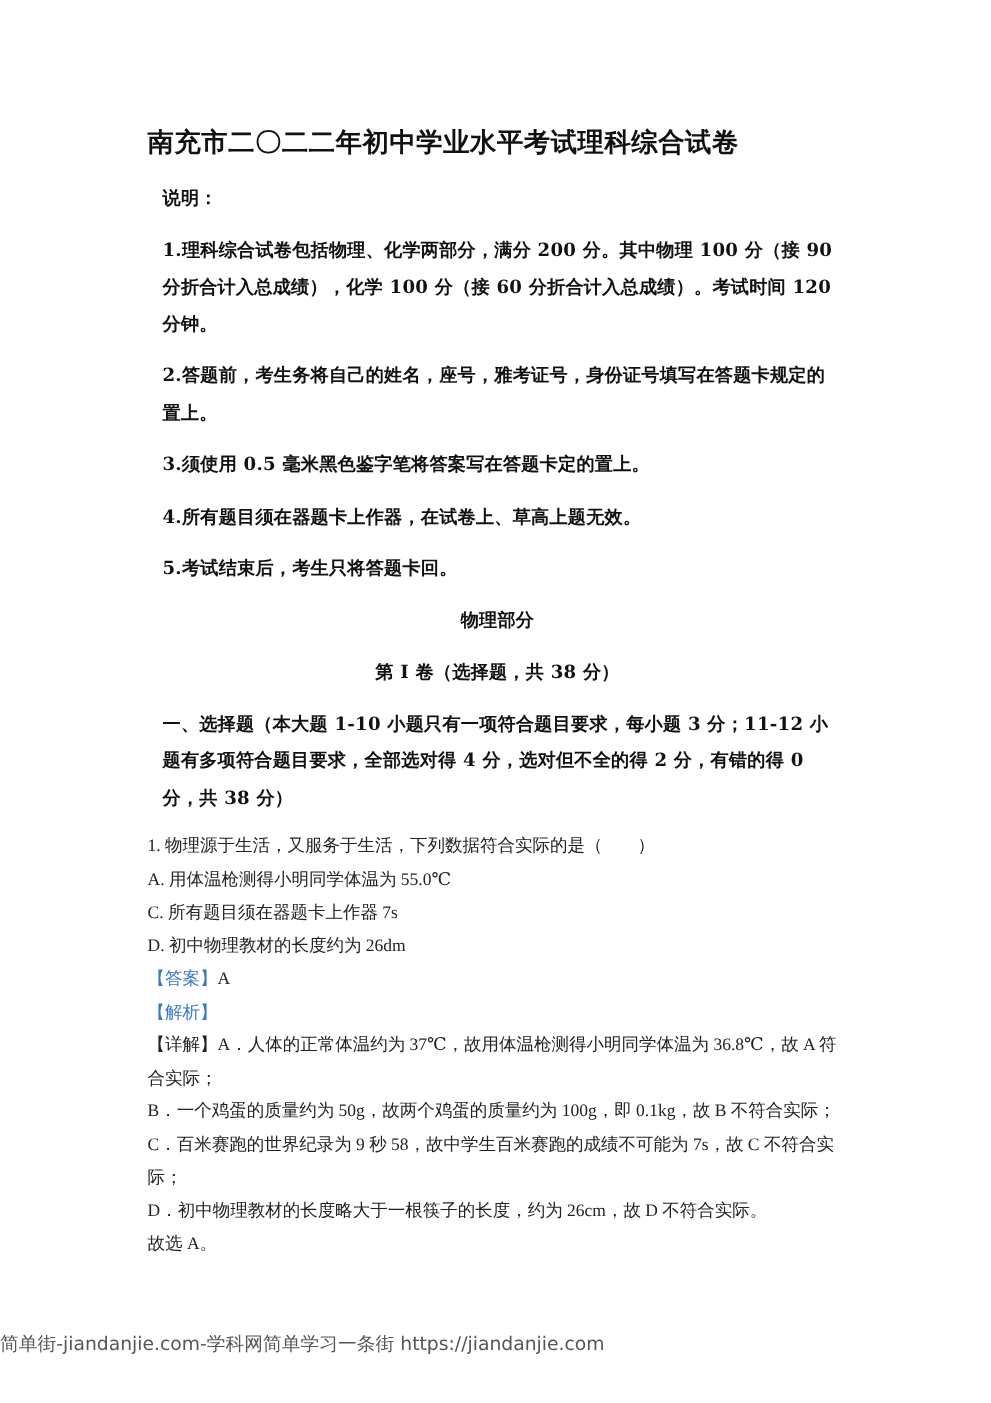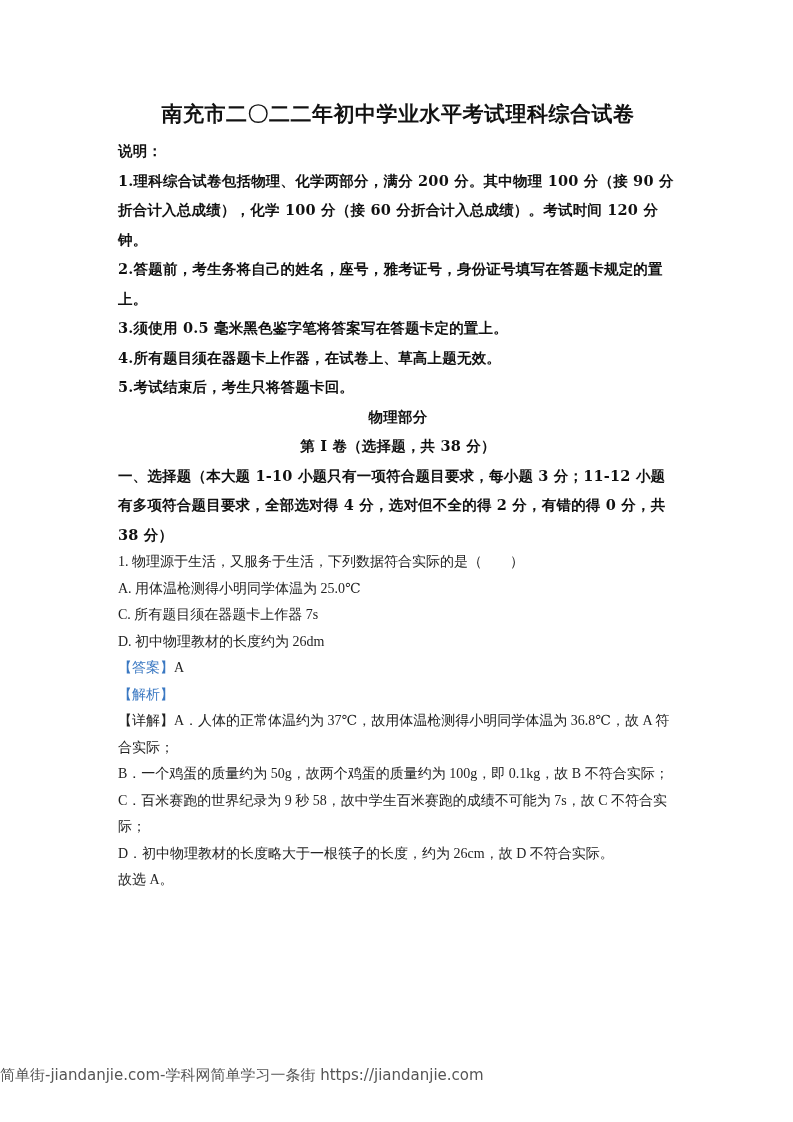--- a/index.html
+++ b/index.html
@@ -17,36 +17,36 @@
     .page {
       position: absolute;
       left: 118px;
       top: 96px;
       width: 560px;
     }
     .title {
       font-family: "DejaVu Serif", "Liberation Serif", serif;
       font-weight: bold;
       font-size: 21px;
-      text-align: center;
+      text-align: left;
       letter-spacing: 0.5px;
       margin-left: 0;
       width: 560px;
       height: 36px;
       line-height: 36px;
       margin-top: 0;
     }
     .bold-block {
       font-family: "DejaVu Serif", "Liberation Serif", serif;
       font-weight: bold;
       font-size: 14.5px;
       line-height: 29.5px;
       letter-spacing: 0.2px;
     }
-    .bold-block p { margin: 0; }
+    .bold-block p { margin: 12px; }
     .center { text-align: center; }
     .body-block {
       font-family: "Liberation Serif", "DejaVu Serif", serif;
       font-size: 14px;
       line-height: 26.5px;
       color: #222222;
     }
     .body-block p { margin: 0; }
     .tag {
       color: #3a78c2;
@@ -74,21 +74,21 @@
     <p>3.须使用 0.5 毫米黑色鉴字笔将答案写在答题卡定的置上。</p>
     <p>4.所有题目须在器题卡上作器，在试卷上、草高上题无效。</p>
     <p>5.考试结束后，考生只将答题卡回。</p>
     <p class="center">物理部分</p>
     <p class="center">第 I 卷（选择题，共 38 分）</p>
     <p>一、选择题（本大题 1-10 小题只有一项符合题目要求，每小题 3 分；11-12 小题有多项符合题目要求，全部选对得 4 分，选对但不全的得 2 分，有错的得 0 分，共 38 分）</p>
   </div>
 
   <div class="body-block">
     <p>1. 物理源于生活，又服务于生活，下列数据符合实际的是（　　）</p>
-    <p>A. 用体温枪测得小明同学体温为 25.0℃</p>
+    <p>A. 用体温枪测得小明同学体温为 55.0℃</p>
     <p>C. 所有题目须在器题卡上作器 7s</p>
     <p>D. 初中物理教材的长度约为 26dm</p>
     <p>
       <span class="tag">【答案】</span><span>A</span>
     </p>
     <p>
       <span class="tag">【解析】</span>
     </p>
     <p>
       <span>【详解】</span><span>A．人体的正常体温约为 37℃，故用体温枪测得小明同学体温为 36.8℃，故 A 符合实际；</span>

